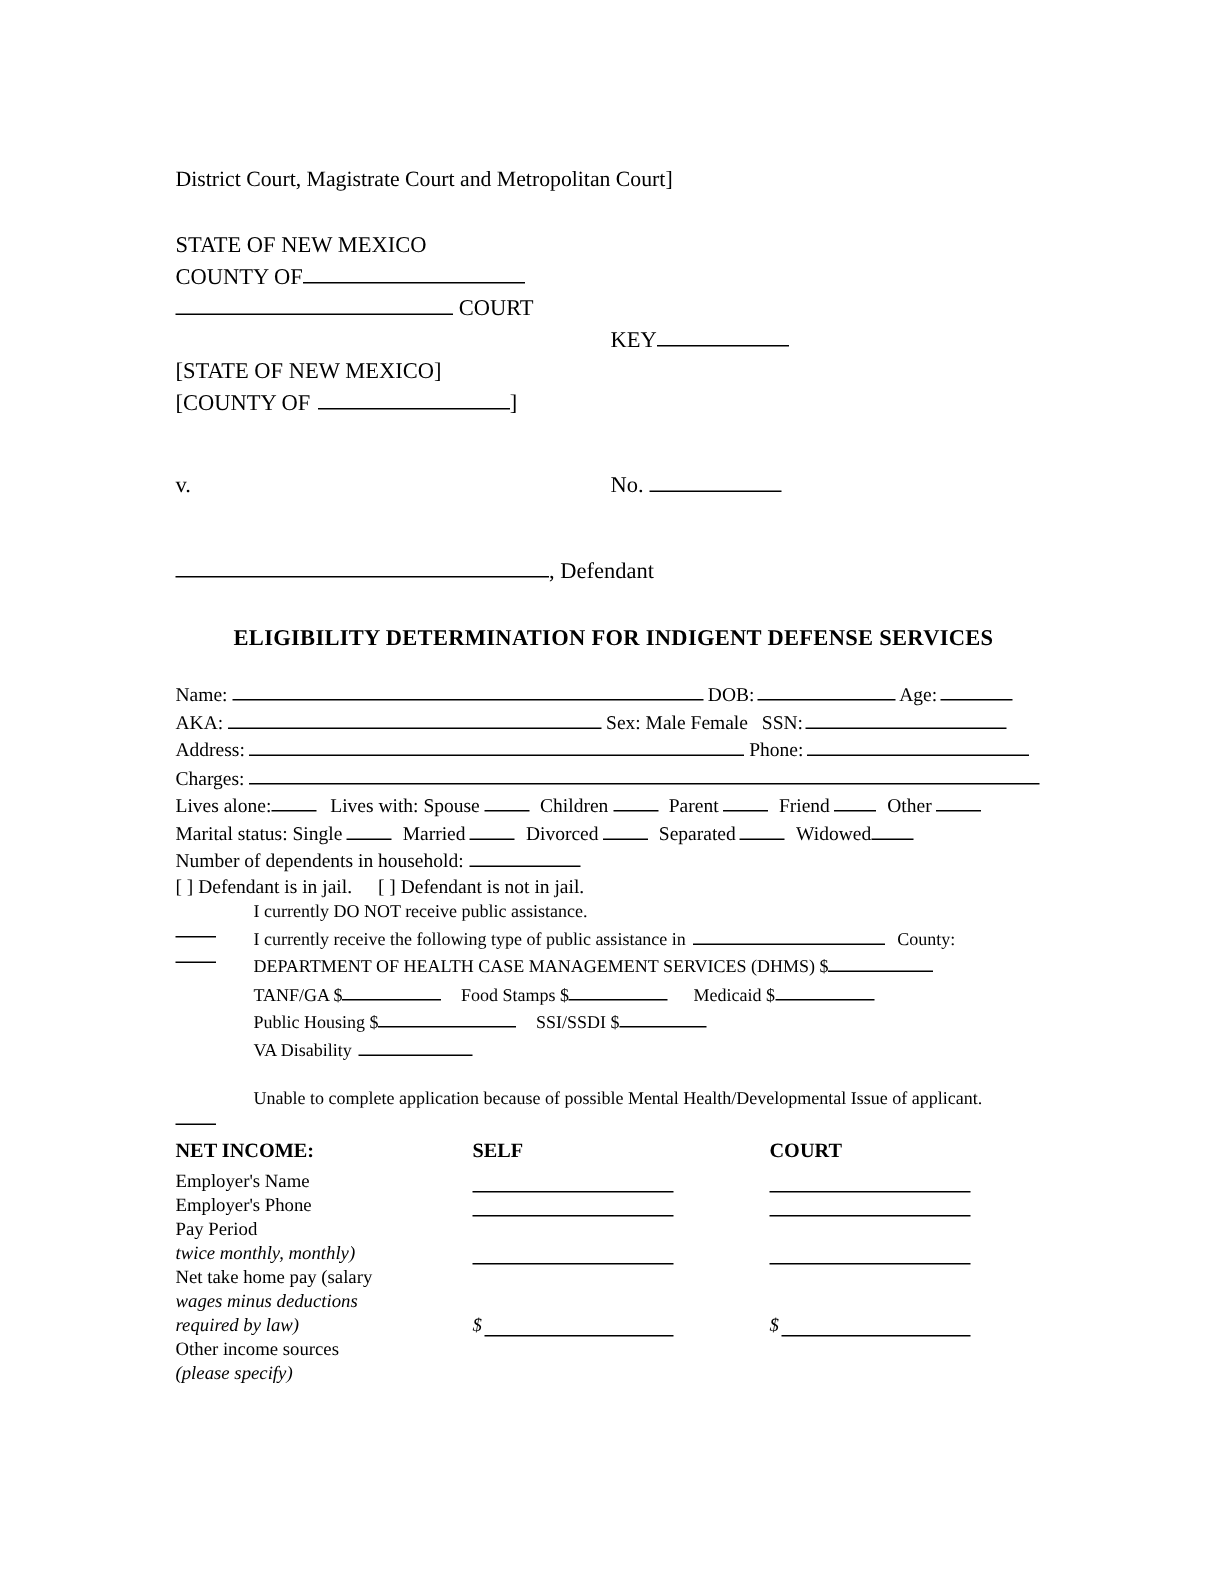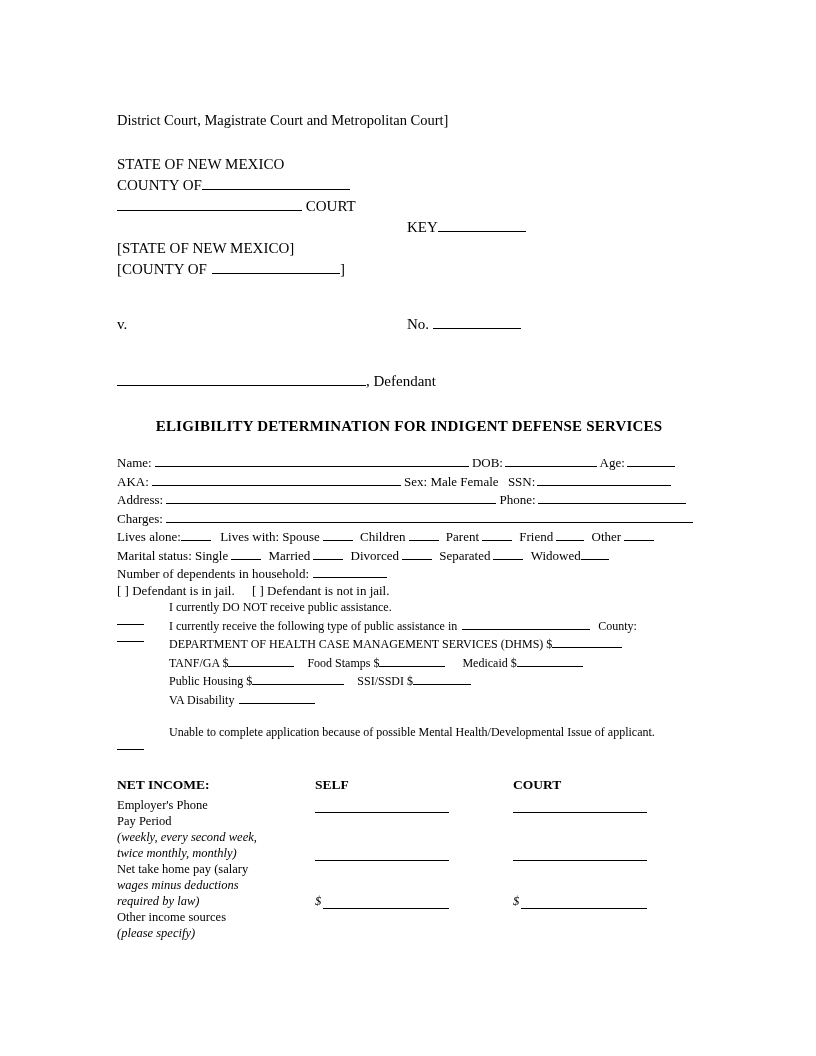--- a/index.html
+++ b/index.html
@@ -88,21 +88,21 @@
   }
   .pres .blank {
     position: absolute;
     left: 0;
     top: 0;
   }
   .gap {
     height: 16px;
   }
   .income {
-    margin-top: 36px;
+    margin-top: 18px;
     font-size: 12.5px;
     line-height: 16px;
     position: relative;
   }
   .income-head {
     font-weight: bold;
     font-size: 13.5px;
     position: relative;
     height: 20px;
   }
@@ -235,29 +235,31 @@
       </div>
     </div>
 
     <div class="income">
       <div class="income-head">
         <span>NET INCOME:</span>
         <span class="col-self">SELF</span>
         <span class="col-spouse">COURT</span>
       </div>
       <div class="irow">
+        <span>Employer's Name</span>
+        <span class="u u-self" style="width:134px"></span>
+        <span class="u u-spouse" style="width:134px"></span>
+      </div>
+      <div class="irow">
         <span>Employer's Phone</span>
         <span class="u u-self" style="width:134px"></span>
         <span class="u u-spouse" style="width:134px"></span>
       </div>
       <div class="irow">
         <span>Pay Period</span>
-      </div>
-      <div class="irow ital">
-        <span>(weekly, every second week,</span>
       </div>
       <div class="irow ital">
         <span>twice monthly, monthly)</span>
         <span class="u u-self" style="width:134px"></span>
         <span class="u u-spouse" style="width:134px"></span>
       </div>
       <div class="irow">
         <span><span>Net take home pay (salary</span></span>
       </div>
       <div class="irow ital">

